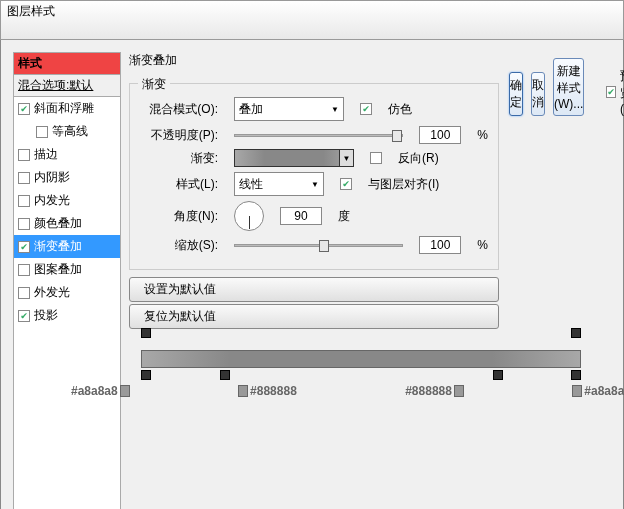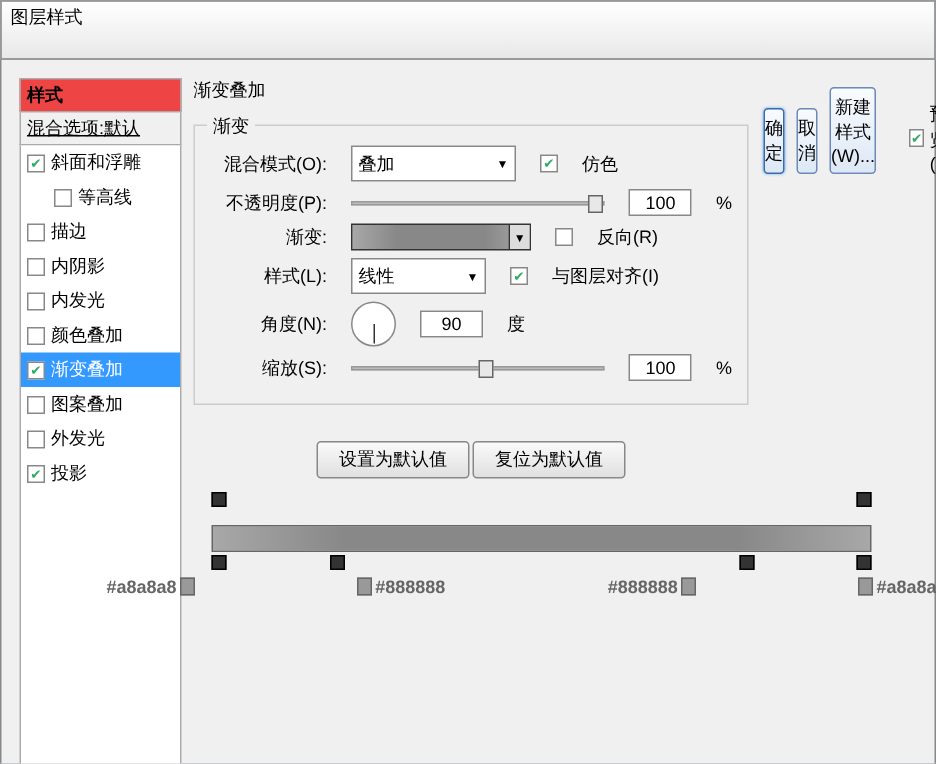--- a/index.html
+++ b/index.html
@@ -22,21 +22,21 @@
 .select { border: 1px solid #888; background: #fff; height: 24px; padding: 0 4px; display: flex; align-items: center; justify-content: space-between; }
 .select .arrow { font-size: 8px; }
 .slider { flex: 1; height: 3px; background: #bbb; border: 1px solid #999; position: relative; }
 .slider .thumb { position: absolute; top: -5px; width: 10px; height: 12px; background: #e8e8e8; border: 1px solid #666; }
 .numbox { width: 42px; height: 18px; border: 1px solid #888; background: #fff; text-align: center; line-height: 16px; }
 .gradbar { width: 120px; height: 18px; border: 1px solid #333; background: linear-gradient(90deg,#a8a8a8,#888888 25%,#888888 75%,#a8a8a8); display: flex; justify-content: flex-end; }
 .gradbar .drop { width: 14px; background: #ddd; border-left: 1px solid #333; display: flex; align-items: center; justify-content: center; font-size: 8px; }
 .anglewheel { width: 30px; height: 30px; border: 1px solid #888; border-radius: 50%; background: #fff; position: relative; }
 .anglewheel::after { content: ""; position: absolute; left: 50%; top: 50%; width: 1px; height: 13px; background: #333; transform-origin: top; transform: rotate(0deg); }
 .btn2 { border: 1px solid #888; background: linear-gradient(#fafafa,#e0e0e0); padding: 3px 14px; border-radius: 3px; cursor: default; }
-.btns-reset { display: flex; gap: 2px; justify-content: center; margin-top: 24px; }
+.btns-reset { display: flex; gap: 2px; justify-content: center; margin-top: 7px; flex-direction: column; }
 .right-panel { position: absolute; right: 12px; top: 12px; width: 102px; display: flex; flex-direction: row; gap: 8px; align-items: flex-end; }
 .rbtn { border: 1px solid #6a8ab8; background: linear-gradient(#f8fbff,#dde8f5); padding: 4px 0; border-radius: 3px; text-align: center; cursor: default; }
 .rbtn.primary { border: 1px solid #3a6aa8; box-shadow: 0 0 2px #6af; }
 .preview-cb { display: flex; align-items: center; gap: 4px; margin-top: 2px; margin-left: 14px; }
 .swatch { width: 58px; height: 58px; border: 1px solid #aaa; background: #eee; margin: 6px auto 0; display: flex; align-items: center; justify-content: center; }
 .swatch-inner { width: 32px; height: 32px; background: #666; border: 1px solid #444; }
 .grad-editor { position: absolute; left: 140px; top: 288px; width: 440px; font-weight: bold; }
 .grad-track { height: 18px; border: 1px solid #666; background: linear-gradient(90deg,#a8a8a8,#888888 20%,#888888 80%,#a8a8a8); margin-top: 10px; }
 .stops-top,.stops-bot { position: relative; height: 12px; }
 .stop { position: absolute; width: 10px; height: 10px; background: #333; border: 1px solid #000; }

